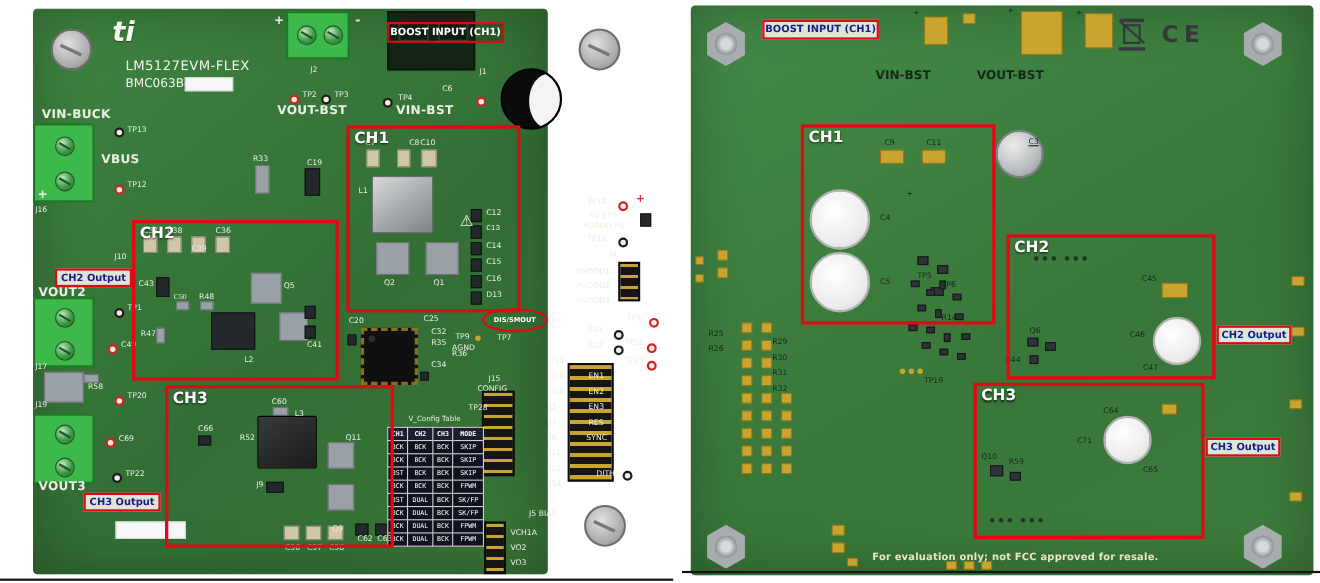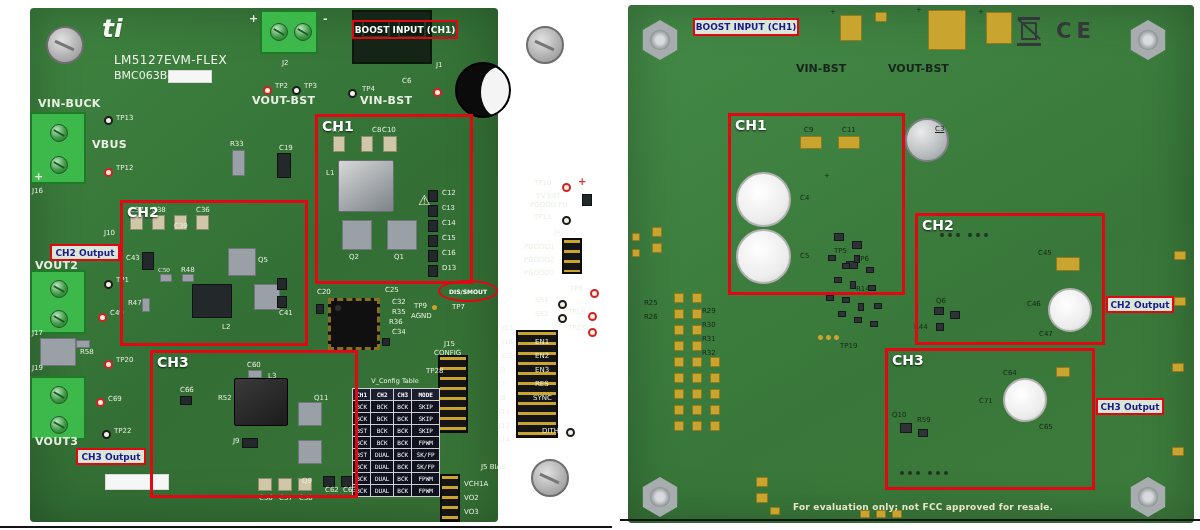--- a/index.html
+++ b/index.html
@@ -252,21 +252,21 @@
       <div class="sk tiny" style="left: 272px; top: 432px; margin-top: 38px;">Q9</div>
       <div class="sk tiny" style="left: 229px; top: 487px;">C56</div>
       <div class="sk tiny" style="left: 249px; top: 487px;">C57</div>
       <div class="sk tiny" style="left: 269px; top: 487px;">C58</div>
       <div class="sk tiny" style="left: 295px; top: 479px;">C62</div>
       <div class="sk tiny" style="left: 313px; top: 479px;">C63</div>
       <div class="sk tiny" style="left: 287px; top: 281px;">C20</div>
       <div class="sk tiny" style="left: 355px; top: 279px;">C25</div>
       <div class="sk tiny" style="left: 362px; top: 291px;">C32</div>
       <div class="sk tiny" style="left: 362px; top: 301px;">R35</div>
-      <div class="sk tiny" style="left: 340px; top: 311px; padding-left: 19px;">R36</div>
+      <div class="sk tiny" style="left: 362px; top: 311px; padding-left: 19px;">R36</div>
       <div class="sk tiny" style="left: 362px; top: 321px;">C34</div>
       <div class="sk tiny" style="left: 384px; top: 295px;">TP9</div>
       <div class="sk tiny" style="left: 381px; top: 305px;">AGND</div>
       <div class="sk tiny" style="left: 422px; top: 296px;">TP7</div>
       <div class="sk tiny" style="left: 504px; top: 172px;">TP10</div>
       <div class="sk red" style="left: 548px; top: 169px;">+</div>
       <div class="sk tiny" style="left: 506px; top: 185px;">5V EXT</div>
       <div class="sk tiny" style="left: 500px; top: 194px;">PGOOD PU</div>
       <div class="sk tiny" style="left: 504px; top: 206px;">TP11</div>
       <div class="sk tiny" style="left: 524px; top: 221px;">J4</div>

